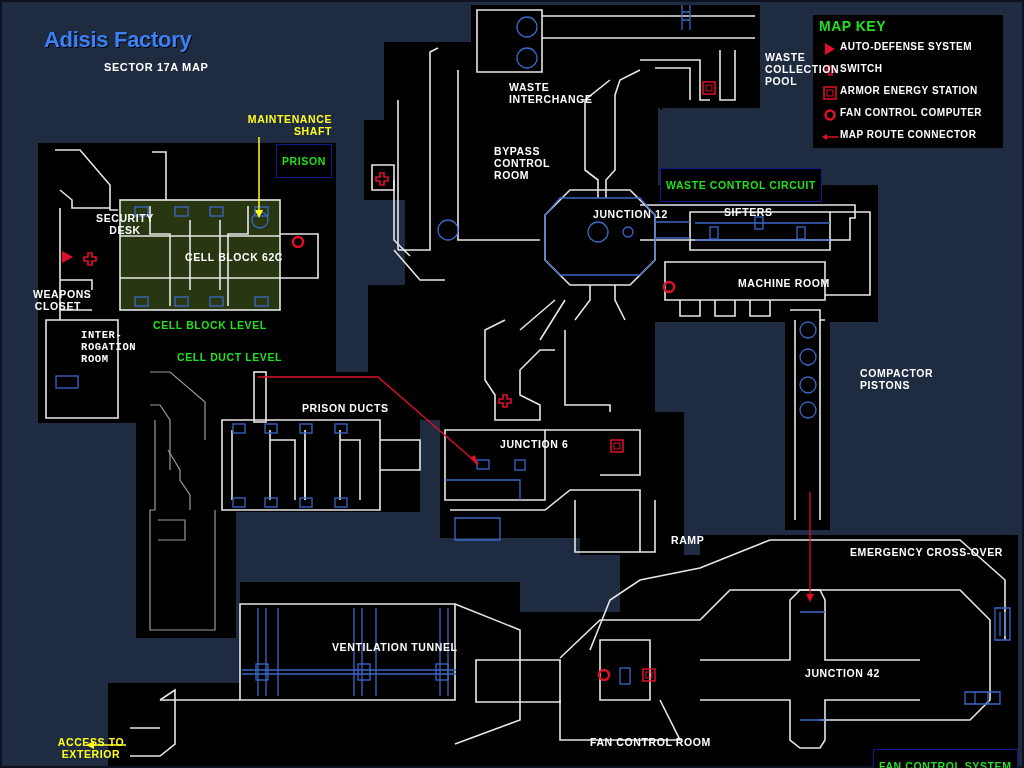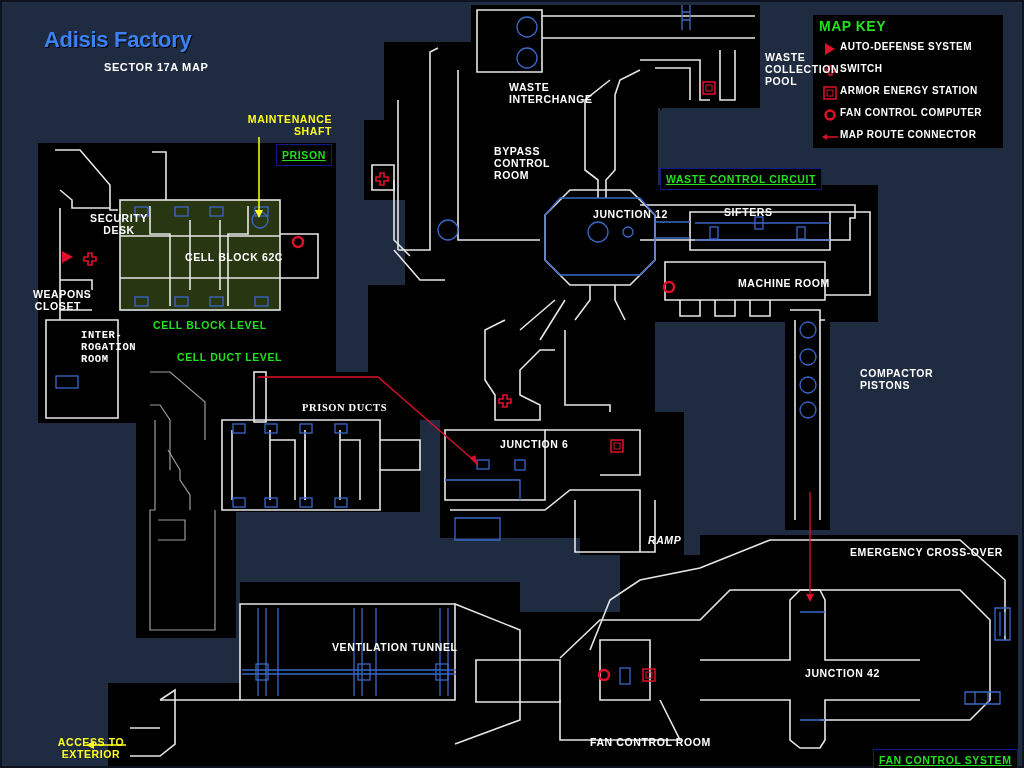--- a/index.html
+++ b/index.html
@@ -42,21 +42,21 @@
     font-size: 14px; font-weight: bold; letter-spacing: 0.5px;
   }
   #legend .litem {
     position: absolute; left: 27px; color: #ffffff; font-size: 10px;
     font-weight: bold; letter-spacing: 0.5px; white-space: nowrap;
   }
   #legend .lico { position: absolute; left: 8px; width: 18px; height: 14px; }
   .zone-tag {
     position: absolute; background: #000; border: 1px solid #101a8a;
     color: #22e01e; font-size: 10.5px; font-weight: bold; letter-spacing: 0.6px;
-    padding: 4px 5px; white-space: nowrap; text-decoration: underline;
+    padding: 10px 5px; white-space: nowrap;
   }
 </style>
 </head>
 <body>
 
 <div id="frame"></div>
 
 <svg id="map" width="1024" height="768">
 
   <g fill="#000">
@@ -274,35 +274,35 @@
 
 <div class="lbl yellow right" style="left:171px; top:113px; width:90px;margin-left:40px;">
   <div>MAINTENANCE</div>
   <div>SHAFT</div>
 </div>
 <div class="lbl yellow center" style="left:10px; top:736px; width:76px;margin-left:12px;">
   <div>ACCESS TO</div>
   <div>EXTERIOR</div>
 </div>
 
-<div class="lbl center" style="left:58px; top:212px; width:60px;">
+<div class="lbl center" style="left:64px; top:212px; width:60px;">
   <div>SECURITY</div>
   <div>DESK</div>
 </div>
 <div class="lbl" style="left:154px; top:251px;">CELL BLOCK 62C</div>
 <div class="lbl right" style="left:2px; top:288px; width:48px;">
   <div>WEAPONS</div>
   <div>CLOSET</div>
 </div>
 <div class="lbl" style="left:50px; top:329px;font-family:Liberation Mono, monospace;">
   <div>INTER-</div>
   <div>ROGATION</div>
   <div>ROOM</div>
 </div>
-<div class="lbl" style="left:271px; top:402px;font-family:Liberation Serif, serif;">PRISON DUCTS</div>
+<div class="lbl" style="left:271px; top:402px;">PRISON DUCTS</div>
 <div class="lbl" style="left:478px; top:81px;">
   <div>WASTE</div>
   <div>INTERCHANGE</div>
 </div>
 <div class="lbl" style="left:463px; top:145px;">
   <div>BYPASS</div>
   <div>CONTROL</div>
   <div>ROOM</div>
 </div>
 <div class="lbl" style="left:734px; top:51px;">
@@ -311,17 +311,17 @@
   <div>POOL</div>
 </div>
 <div class="lbl" style="left:562px; top:208px;">JUNCTION 12</div>
 <div class="lbl" style="left:693px; top:198px;margin-top:8px;">SIFTERS</div>
 <div class="lbl" style="left:707px; top:277px;">MACHINE ROOM</div>
 <div class="lbl" style="left:829px; top:367px;">
   <div>COMPACTOR</div>
   <div>PISTONS</div>
 </div>
 <div class="lbl" style="left:469px; top:438px;">JUNCTION 6</div>
-<div class="lbl" style="left:617px; top:534px;font-style:italic;">RAMP</div>
+<div class="lbl" style="left:640px; top:534px;">RAMP</div>
 <div class="lbl" style="left:819px; top:546px;">EMERGENCY CROSS-OVER</div>
 <div class="lbl" style="left:301px; top:641px;">VENTILATION TUNNEL</div>
 <div class="lbl" style="left:774px; top:667px;">JUNCTION 42</div>
 <div class="lbl" style="left:559px; top:736px;">FAN CONTROL ROOM</div>
 
 </body></html>

